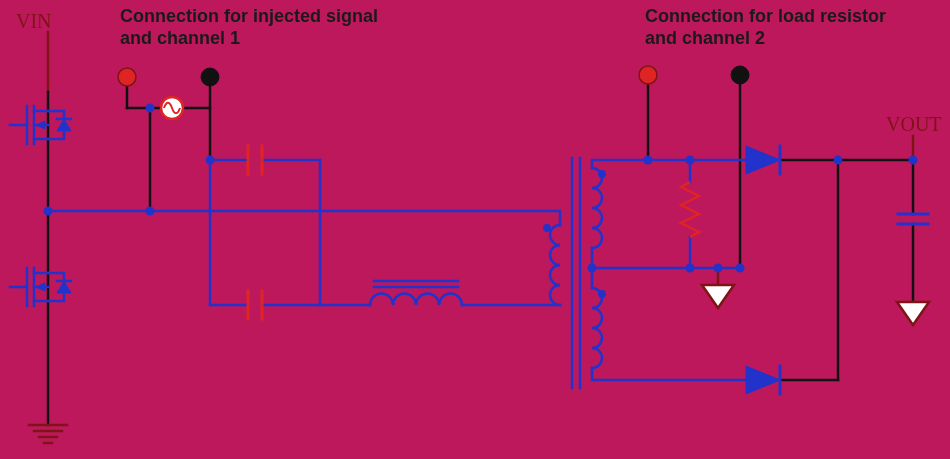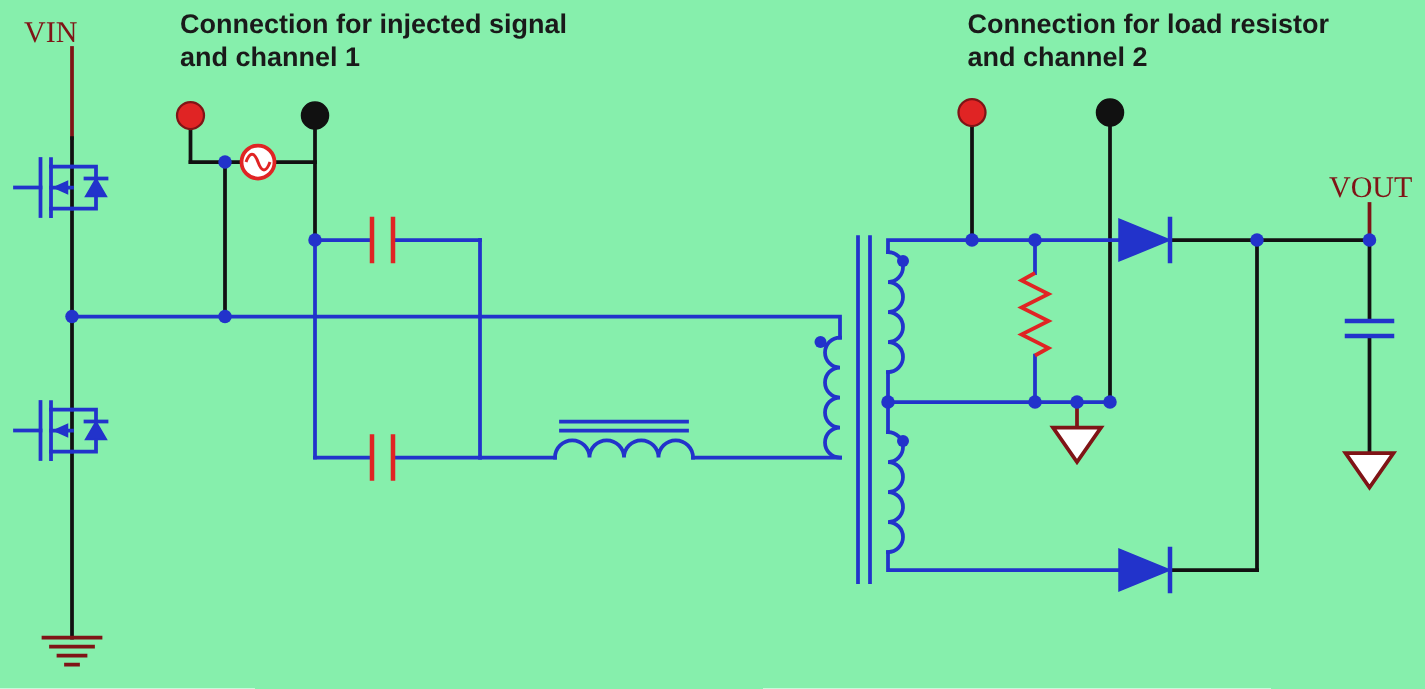--- a/index.html
+++ b/index.html
@@ -2,21 +2,21 @@
 <html style="--wire_blue: #2233cb; --component_red: #e02424; --dark_red: #7f1416; --ink: #111111;"><head>
 <meta charset="utf-8">
 <style>
   :root{
     --wire_blue:#2233cb;
     --component_red:#e02424;
     --dark_red:#7f1416;
     --ink:#111111;
   }
   html,body{margin:0;padding:0;background:#ffffff;}
-  .stage{position:relative;width:950px;height:459px;background:#86efac;overflow:hidden;}
+  .stage{position:relative;width:950px;height:459px;background:#be185d;overflow:hidden;}
   svg{display:block;}
   .w-b{stroke:var(--wire_blue);stroke-width:2.5;fill:none;stroke-linecap:square;}
   .w-b3{stroke:var(--wire_blue);stroke-width:3;fill:none;stroke-linecap:square;}
   .w-k{stroke:var(--ink);stroke-width:2.5;fill:none;stroke-linecap:square;}
   .w-r{stroke:var(--component_red);stroke-width:3;fill:none;stroke-linecap:square;}
   .w-r2{stroke:var(--component_red);stroke-width:2.5;fill:none;stroke-linejoin:miter;}
   .w-dr{stroke:var(--dark_red);stroke-width:2.5;fill:none;stroke-linecap:square;}
   .dot{fill:var(--wire_blue);stroke:none;}
   .fill-b{fill:var(--wire_blue);stroke:var(--wire_blue);stroke-width:1;}
   .probe-red{fill:var(--component_red);stroke:var(--dark_red);stroke-width:1.5;}

